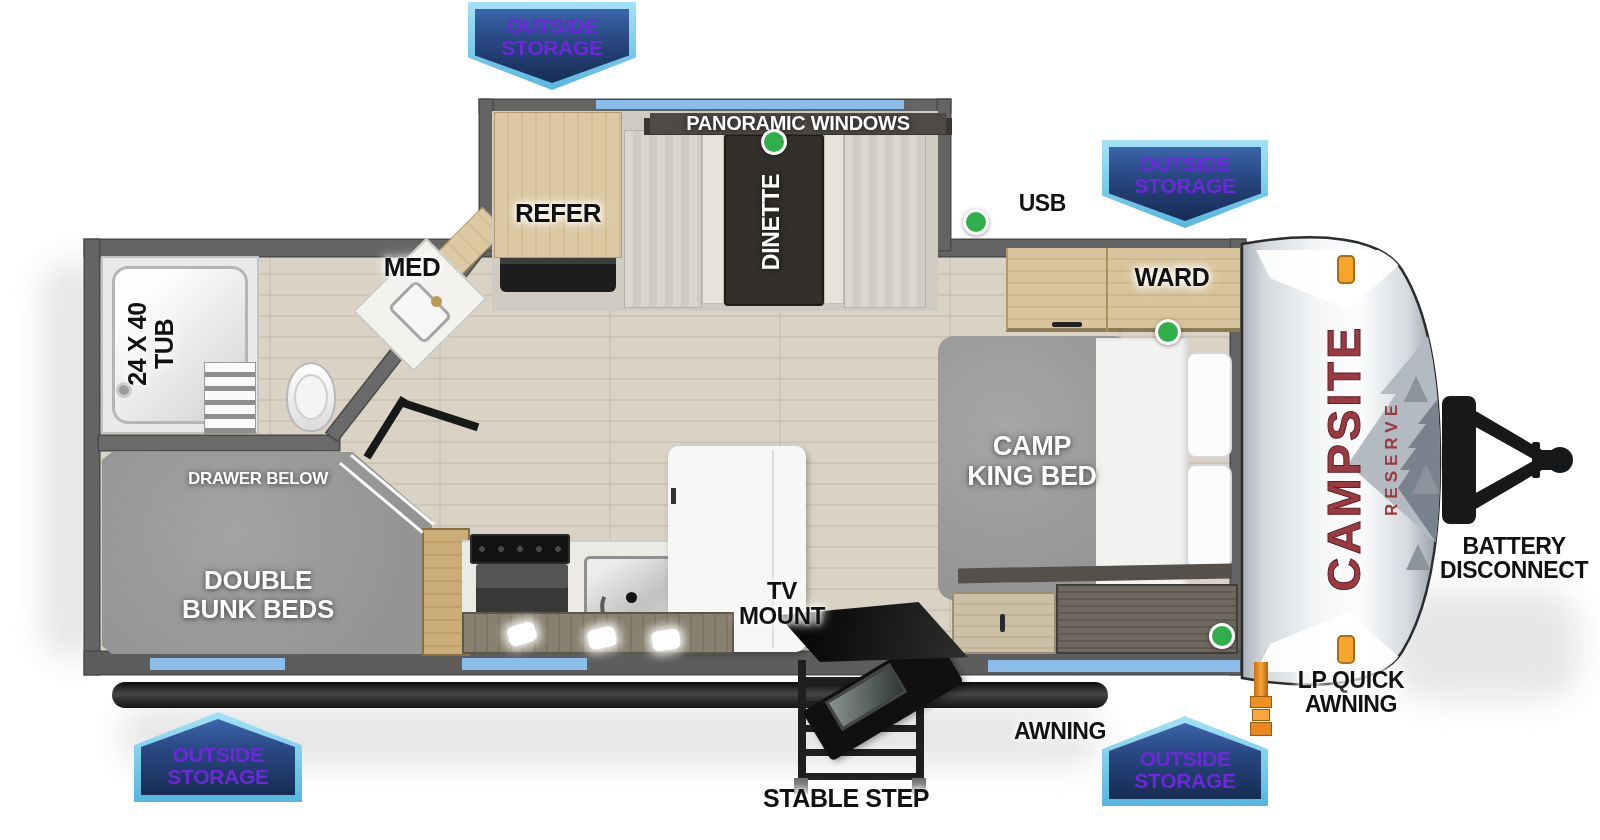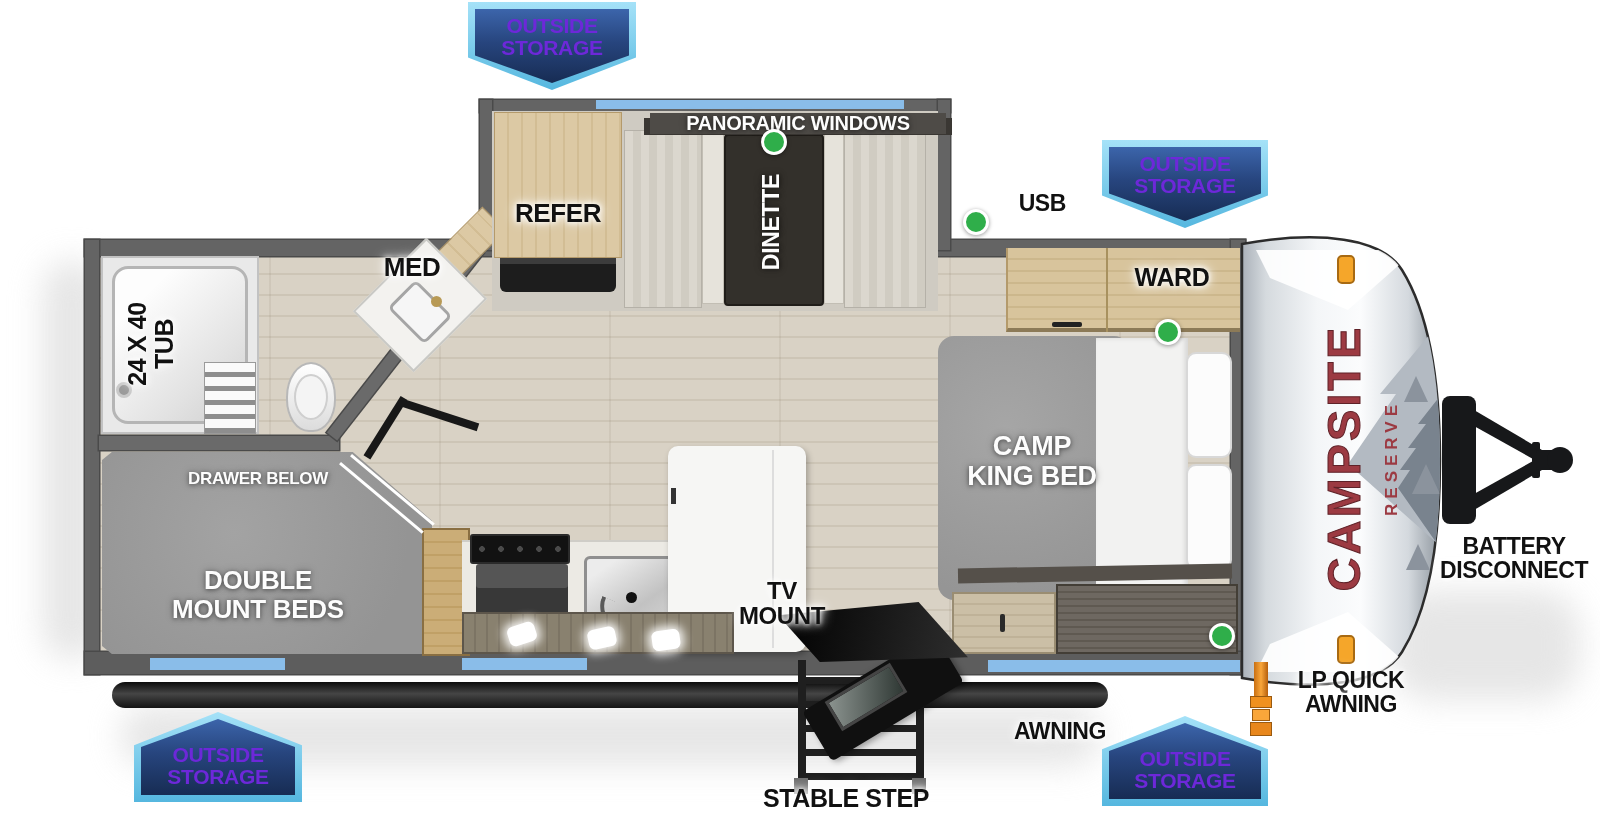--- a/index.html
+++ b/index.html
@@ -97,21 +97,21 @@
   <div class="lbl" style="left:374px;top:254px;width:76px;font-size:26px;">MED</div>
 
   <div style="left:102px;top:452px;width:330px;height:202px;z-index:3;
        background:radial-gradient(circle at 40% 40%, #a3a3a3, #949494 75%);
        clip-path:polygon(0 4%,3% 0,76% 0,100% 34%,100% 100%,3% 100%,0 96%);"></div>
   <div style="left:352px;top:454px;width:108px;height:3px;background:#fff;z-index:4;transform-origin:0 0;transform:rotate(40deg);"></div>
   <div style="left:341px;top:462px;width:108px;height:3px;background:#fff;z-index:4;transform-origin:0 0;transform:rotate(40deg);"></div>
   <div class="lbl-w" style="left:150px;top:470px;width:216px;font-size:17px;">DRAWER BELOW</div>
   <div class="lbl-w" style="left:160px;top:540px;width:196px;font-size:26px;margin-top:26px;">
     <span style="position:static;display:block;">DOUBLE</span>
-    <span style="position:static;display:block;">MOUNT BEDS</span>
+    <span style="position:static;display:block;">BUNK BEDS</span>
   </div>
   <div style="left:422px;top:528px;width:48px;height:128px;z-index:3;border:2px solid #8a6f42;
        background:repeating-linear-gradient(180deg,#cbad77 0 11px,#c0a066 11px 13px);"></div>
 
   <div style="left:462px;top:540px;width:222px;height:112px;background:#eceae4;border-top:2px solid #cfcdc7;z-index:3;"></div>
   <div style="left:470px;top:534px;width:100px;height:30px;background:#121212;border-radius:3px;z-index:4;
        box-shadow:inset 0 0 0 2px #2b2b2b;
        background-image:radial-gradient(circle 5px at 12px 15px,#4a4a4a 55%,transparent 60%),radial-gradient(circle 5px at 31px 15px,#4a4a4a 55%,transparent 60%),radial-gradient(circle 5px at 50px 15px,#4a4a4a 55%,transparent 60%),radial-gradient(circle 5px at 69px 15px,#4a4a4a 55%,transparent 60%),radial-gradient(circle 5px at 88px 15px,#4a4a4a 55%,transparent 60%);"></div>
   <div style="left:476px;top:564px;width:92px;height:56px;background:#555;border-radius:3px;z-index:4;box-shadow:inset 0 -32px 0 #383838;"></div>
   <div style="left:584px;top:556px;width:96px;height:82px;z-index:4;border:3px solid #8f8f8f;border-radius:6px;

